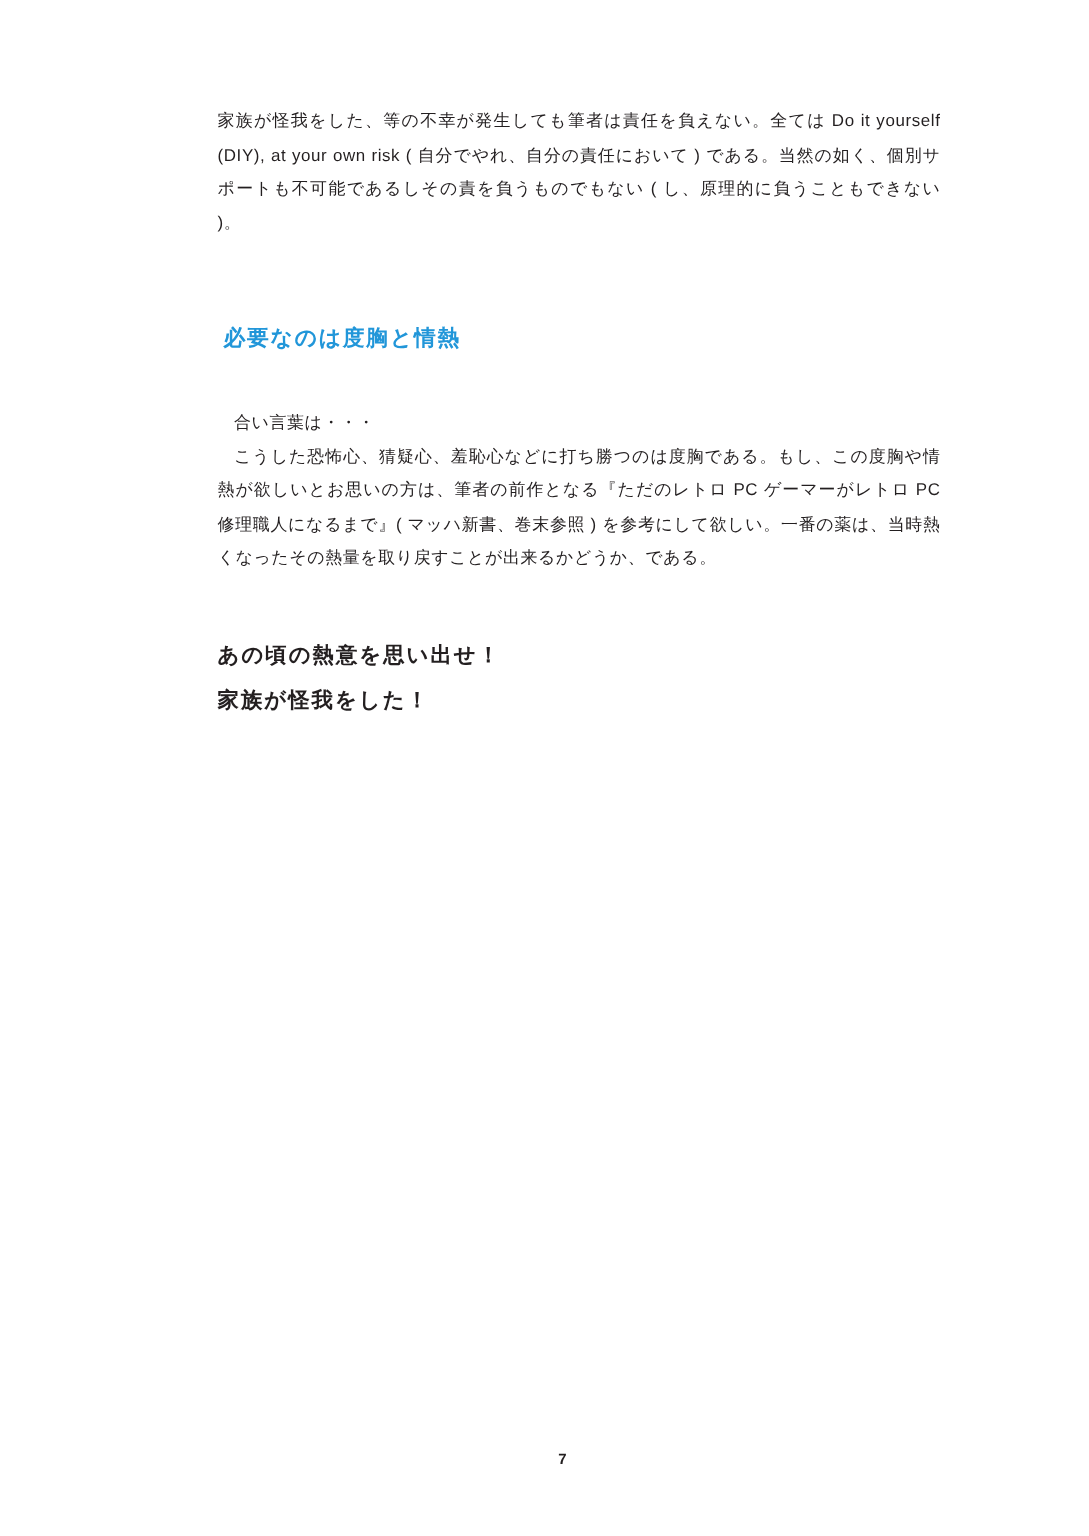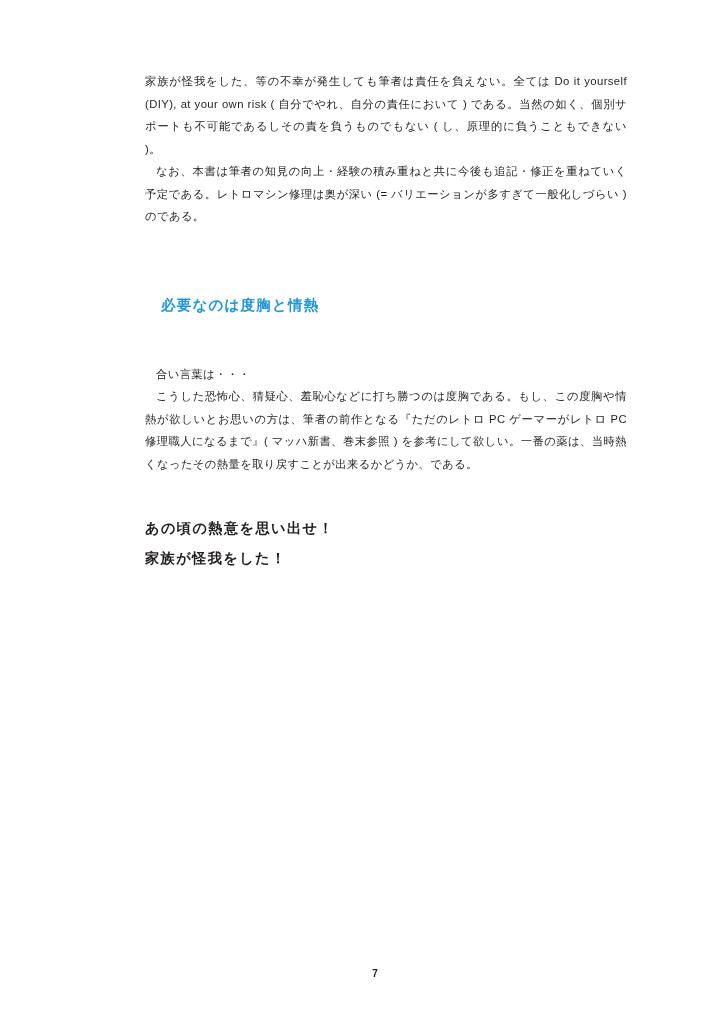--- a/index.html
+++ b/index.html
@@ -39,21 +39,21 @@
     color: #231f20;
   }
   .para.indent {
     text-indent: 11px;
   }
   .heading {
     color: #2196d9;
     font-size: 14.5px;
     font-weight: bold;
     letter-spacing: 1.2px;
-    margin: 16px;
+    margin: 4px;
   }
   .spacer-after-first {
     height: 52px;
   }
   .spacer-after-heading {
     height: 32px;
   }
   .spacer-before-slogan {
     height: 38px;
   }
@@ -77,21 +77,20 @@
   }
 </style>
 </head>
 <body>
 
 <div class="page">
 
   <div class="content">
 
     <p class="para">家族が怪我をした、等の不幸が発生しても筆者は責任を負えない。全ては Do it yourself (DIY), at your own risk ( 自分でやれ、自分の責任において ) である。当然の如く、個別サポートも不可能であるしその責を負うものでもない ( し、原理的に負うこともできない )。</p>
-    <p class="para indent">なお、本書は筆者の知見の向上・経験の積み重ねと共に今後も追記・修正を重ねていく予定である。レトロマシン修理は奥が深い (= バリエーションが多すぎて一般化しづらい ) のである。</p>
 
     <div class="spacer-after-first"></div>
 
     <h2 class="heading">必要なのは度胸と情熱</h2>
 
     <div class="spacer-after-heading"></div>
 
     <p class="para indent">合い言葉は・・・</p>
     <p class="para indent">こうした恐怖心、猜疑心、羞恥心などに打ち勝つのは度胸である。もし、この度胸や情熱が欲しいとお思いの方は、筆者の前作となる『ただのレトロ PC ゲーマーがレトロ PC 修理職人になるまで』( マッハ新書、巻末参照 ) を参考にして欲しい。一番の薬は、当時熱くなったその熱量を取り戻すことが出来るかどうか、である。</p>
 

